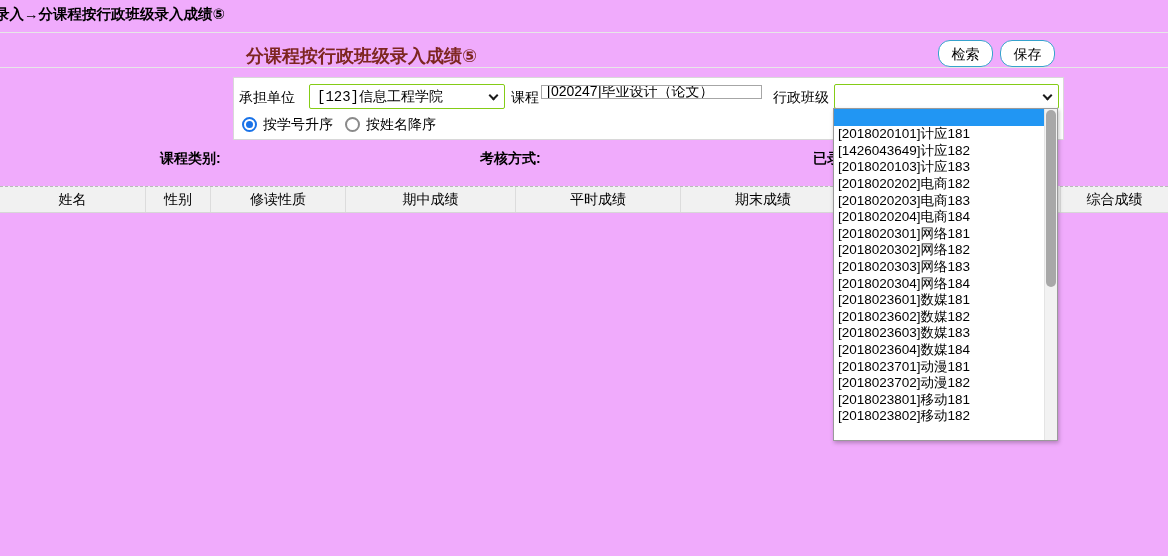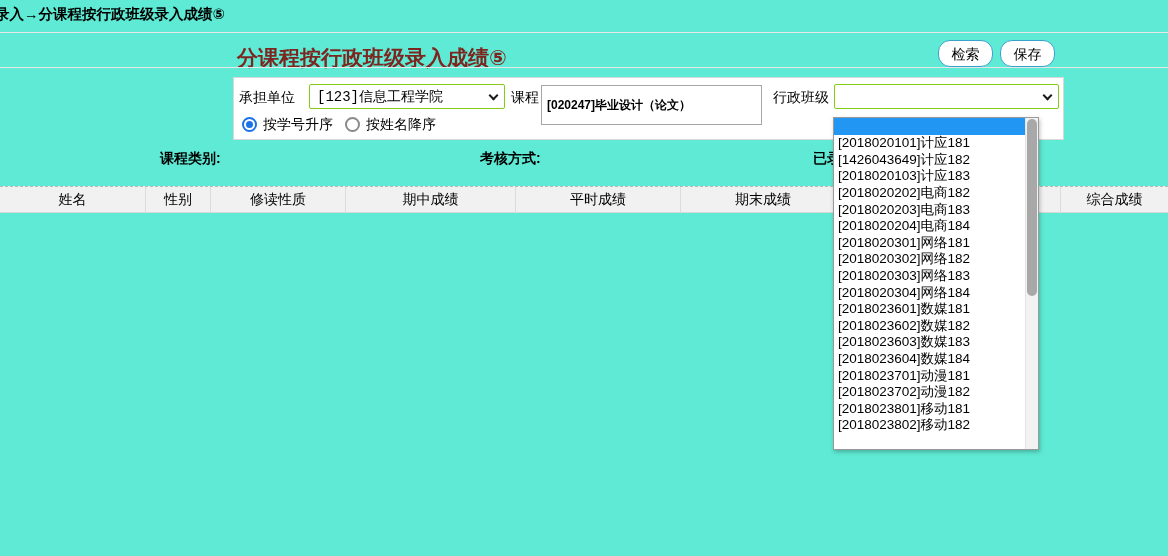--- a/index.html
+++ b/index.html
@@ -1,28 +1,28 @@
 <!DOCTYPE html>
 <html><head>
 <meta charset="utf-8">
 <style>
   * { margin:0; padding:0; box-sizing:border-box; }
   html,body { background:#fff; }
   #page {
     position:relative; width:1168px; height:556px; overflow:hidden;
-    background:#5eead4; color:#000;
+    background:#f0abfc; color:#000;
     font-family:"Liberation Sans","DejaVu Sans",sans-serif; font-size:14px;
   }
   .divider { position:absolute; left:0; width:1168px; height:0; border-top:1px solid #e7e7e7; }
   #divider-top { top:32px; }
   #divider-toolbar { top:67px; }
 
   #breadcrumb { position:absolute; left:-5px; top:5px; font-size:14.5px; font-weight:700; white-space:nowrap; }
 
-  #panel-title { position:absolute; left:237px; top:44px; font-size:21px; font-weight:700; color:#7d2620; white-space:nowrap; }
+  #panel-title { position:absolute; left:246px; top:44px; font-size:18px; font-weight:700; color:#7d2620; white-space:nowrap; }
 
   .btn {
     position:absolute; top:40px; width:55px; height:27px;
     background:#fff; border:1px solid #36a3cd; border-radius:12px;
     font-size:14px; line-height:24px; text-align:center; cursor:pointer;
     font-family:inherit;
   }
   #btn-search { left:938px; }
   #btn-save  { left:1000px; }
 
@@ -37,22 +37,22 @@
     border:1px solid #84cc16; border-radius:2px;
     display:flex; align-items:center; justify-content:space-between;
     padding:0 7px; cursor:pointer;font-family:Liberation Mono, monospace;
   }
   #unit-select  { left:75px;  width:196px; }
   #class-select { left:600px; width:225px; }
   .sel .txt { white-space:nowrap; overflow:hidden; }
   .chev { width:7px; height:7px; border-right:2px solid #1b1b1b; border-bottom:2px solid #1b1b1b; transform:rotate(45deg); margin-top:-3px; flex:0 0 auto; }
 
   #course-input {
-    position:absolute; left:307px; top:7px; width:221px; height:40px;
-    border:1px solid #a6a6a6; padding:0 5px; font-size:12px; font-family:inherit; background:#fff;font-weight:bold;
+    position:absolute; left:307px; top:7px; width:221px; height:14px;
+    border:1px solid #a6a6a6; padding:0 5px; font-size:14px; font-family:inherit; background:#fff;
   }
 
   .radio-row { position:absolute; left:0; top:36px; width:100%; height:24px; }
   .radio { position:absolute; width:15px; height:15px; border-radius:50%; top:3px; cursor:pointer; }
   .radio.on  { border:2px solid #1a73e8; }
   .radio.on::after { content:""; position:absolute; inset:2px; border-radius:50%; background:#1a73e8; }
   .radio.off { border:2px solid #8a8a8a; }
   .rlabel { position:absolute; top:2px; white-space:nowrap; cursor:default; }
   #radio-asc  { left:8px; }   #radio-asc-label  { left:29px; }
   #radio-desc { left:111px; } #radio-desc-label { left:132px; }
@@ -67,23 +67,23 @@
     background:#f1f1f1; border-top:1px dashed #b9b9b9; border-bottom:1px solid #d7d7d7;
     display:flex;
   }
   .th {
     height:100%; display:flex; align-items:center; justify-content:center;
     border-left:1px solid #dcdcdc; white-space:nowrap; overflow:hidden;
   }
   .th:first-child { border-left:none; }
 
   #class-dropdown {
-    position:absolute; left:833px; top:108px; width:206px; height:333px;
+    position:absolute; left:833px; top:108px; width:225px; height:333px;
     background:#fff; border:1px solid #9a9a9a; box-shadow:1px 2px 4px rgba(0,0,0,.25);
-    z-index:10; overflow:hidden;margin-top:9px;
+    z-index:10; overflow:hidden;
   }
   #dropdown-options { position:absolute; left:0; top:0; right:13px; bottom:0; }
   .opt { height:16.6px; display:flex; align-items:center; padding-left:4px; font-size:13.5px; white-space:nowrap; cursor:default; }
   .opt.selected { height:17px; }
   #dropdown-scrollbar {
     position:absolute; right:0; top:0; width:13px; height:331px;
     background:#f2f2f2; border-left:1px solid #e4e4e4;
   }
   #scrollbar-thumb { position:absolute; left:1px; top:1px; width:10px; height:177px; background:#a8a8a8; border-radius:5px; }
 </style>

